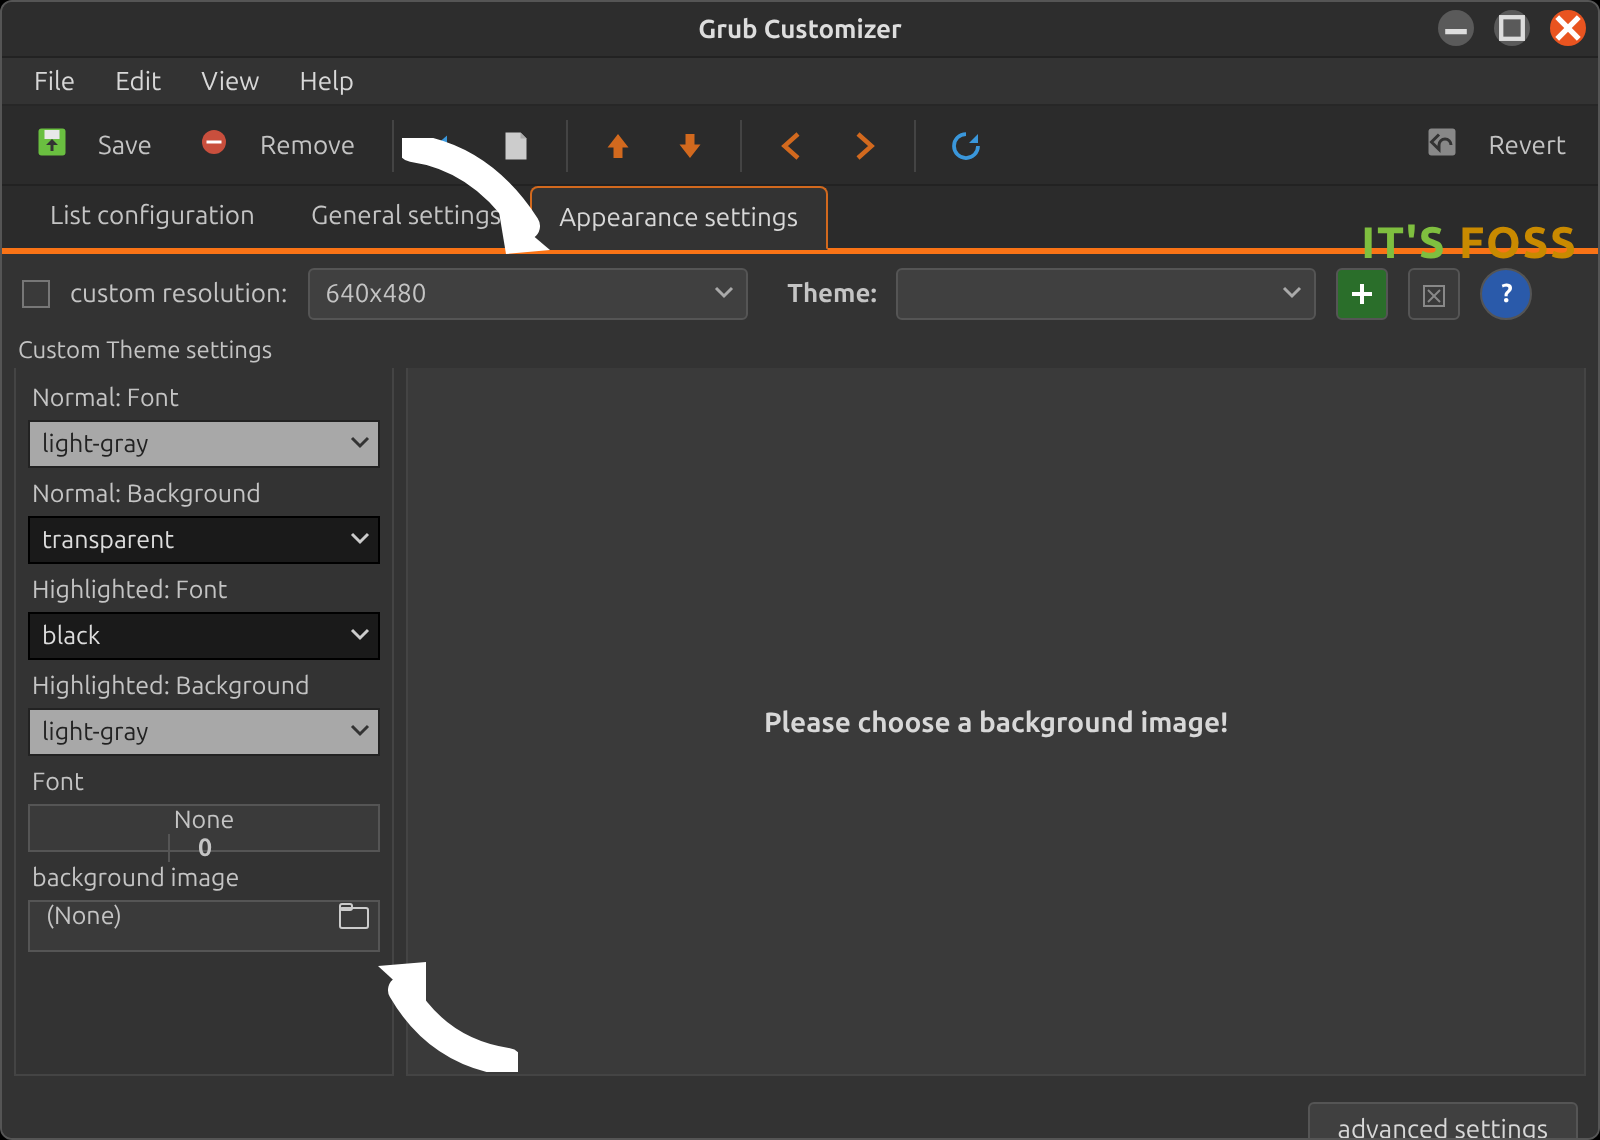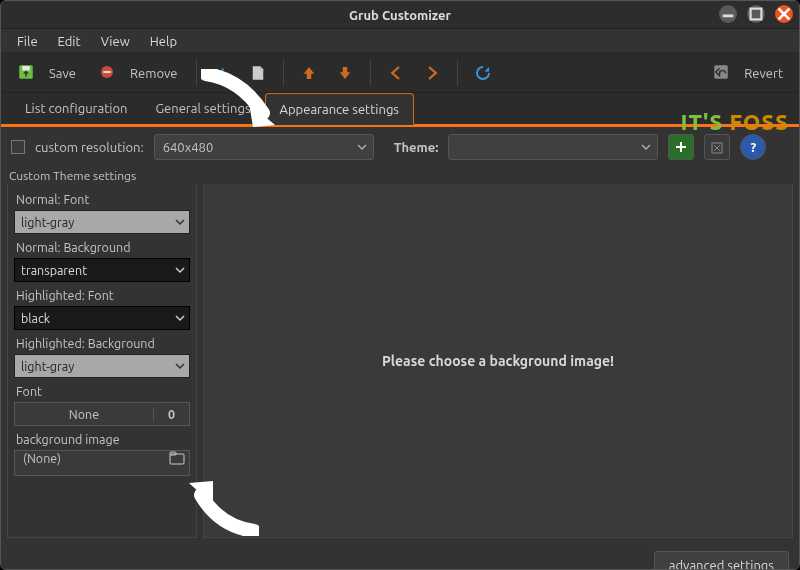--- a/index.html
+++ b/index.html
@@ -60,21 +60,21 @@
 
   
   .mainbody{display:flex;height:calc(570px - 28px - 24px - 40px - 34px - 40px - 46px);}
   .sidepanel{width:190px;background:var(--bg1);border:1px solid #444;border-top:none;margin:0 0 4px 6px;padding:4px 6px;display:flex;flex-direction:column;gap:2px;}
   .section-title{font-size:12px;color:var(--text-dim);padding:2px 0 2px 2px;margin-top:-20px;}
   .prop-label{font-size:12.5px;color:var(--text-dim);padding:4px 2px 2px;}
   .dropdown{height:24px;background:var(--field-light);color:#222;border:1px solid #222;display:flex;align-items:center;padding:0 4px 0 6px;font-size:12.5px;cursor:pointer;}
   .dropdown .caret{margin-left:auto;color:#222;}
   .dropdown.dark{background:#1a1a1a;color:#ddd;border:1px solid #000;}
   .dropdown.dark .caret{color:#ddd;}
-  .fontrow{height:24px;background:var(--bg2);border:1px solid #555;display:flex;align-items:center;font-size:12.5px;color:var(--text-dim);}
+  .fontrow{height:24px;background:var(--bg2);border:1px solid #555;display:flex;align-items:center;font-size:12.5px;color:var(--text-dim);flex-direction:column;}
   .fontrow .fname{flex:1;text-align:center;}
   .fontrow .fsize{width:36px;text-align:center;border-left:1px solid #555;font-weight:600;}
   .bgimg{height:26px;background:var(--bg2);border:1px solid #555;display:flex;align-items:flex-start;padding:0 4px 0 8px;font-size:12.5px;color:var(--text-dim);cursor:pointer;}
   .bgimg .browse{margin-left:auto;}
 
   .preview{flex:1;margin:0 6px 4px 6px;border:1px solid #444;border-top:none;background:var(--bg2);display:flex;align-items:center;justify-content:center;}
   .preview-text{font-size:14px;font-weight:600;color:var(--text);}
 
   
   .footer{height:46px;display:flex;align-items:center;justify-content:flex-end;padding:0 10px;background:var(--bg1);}

